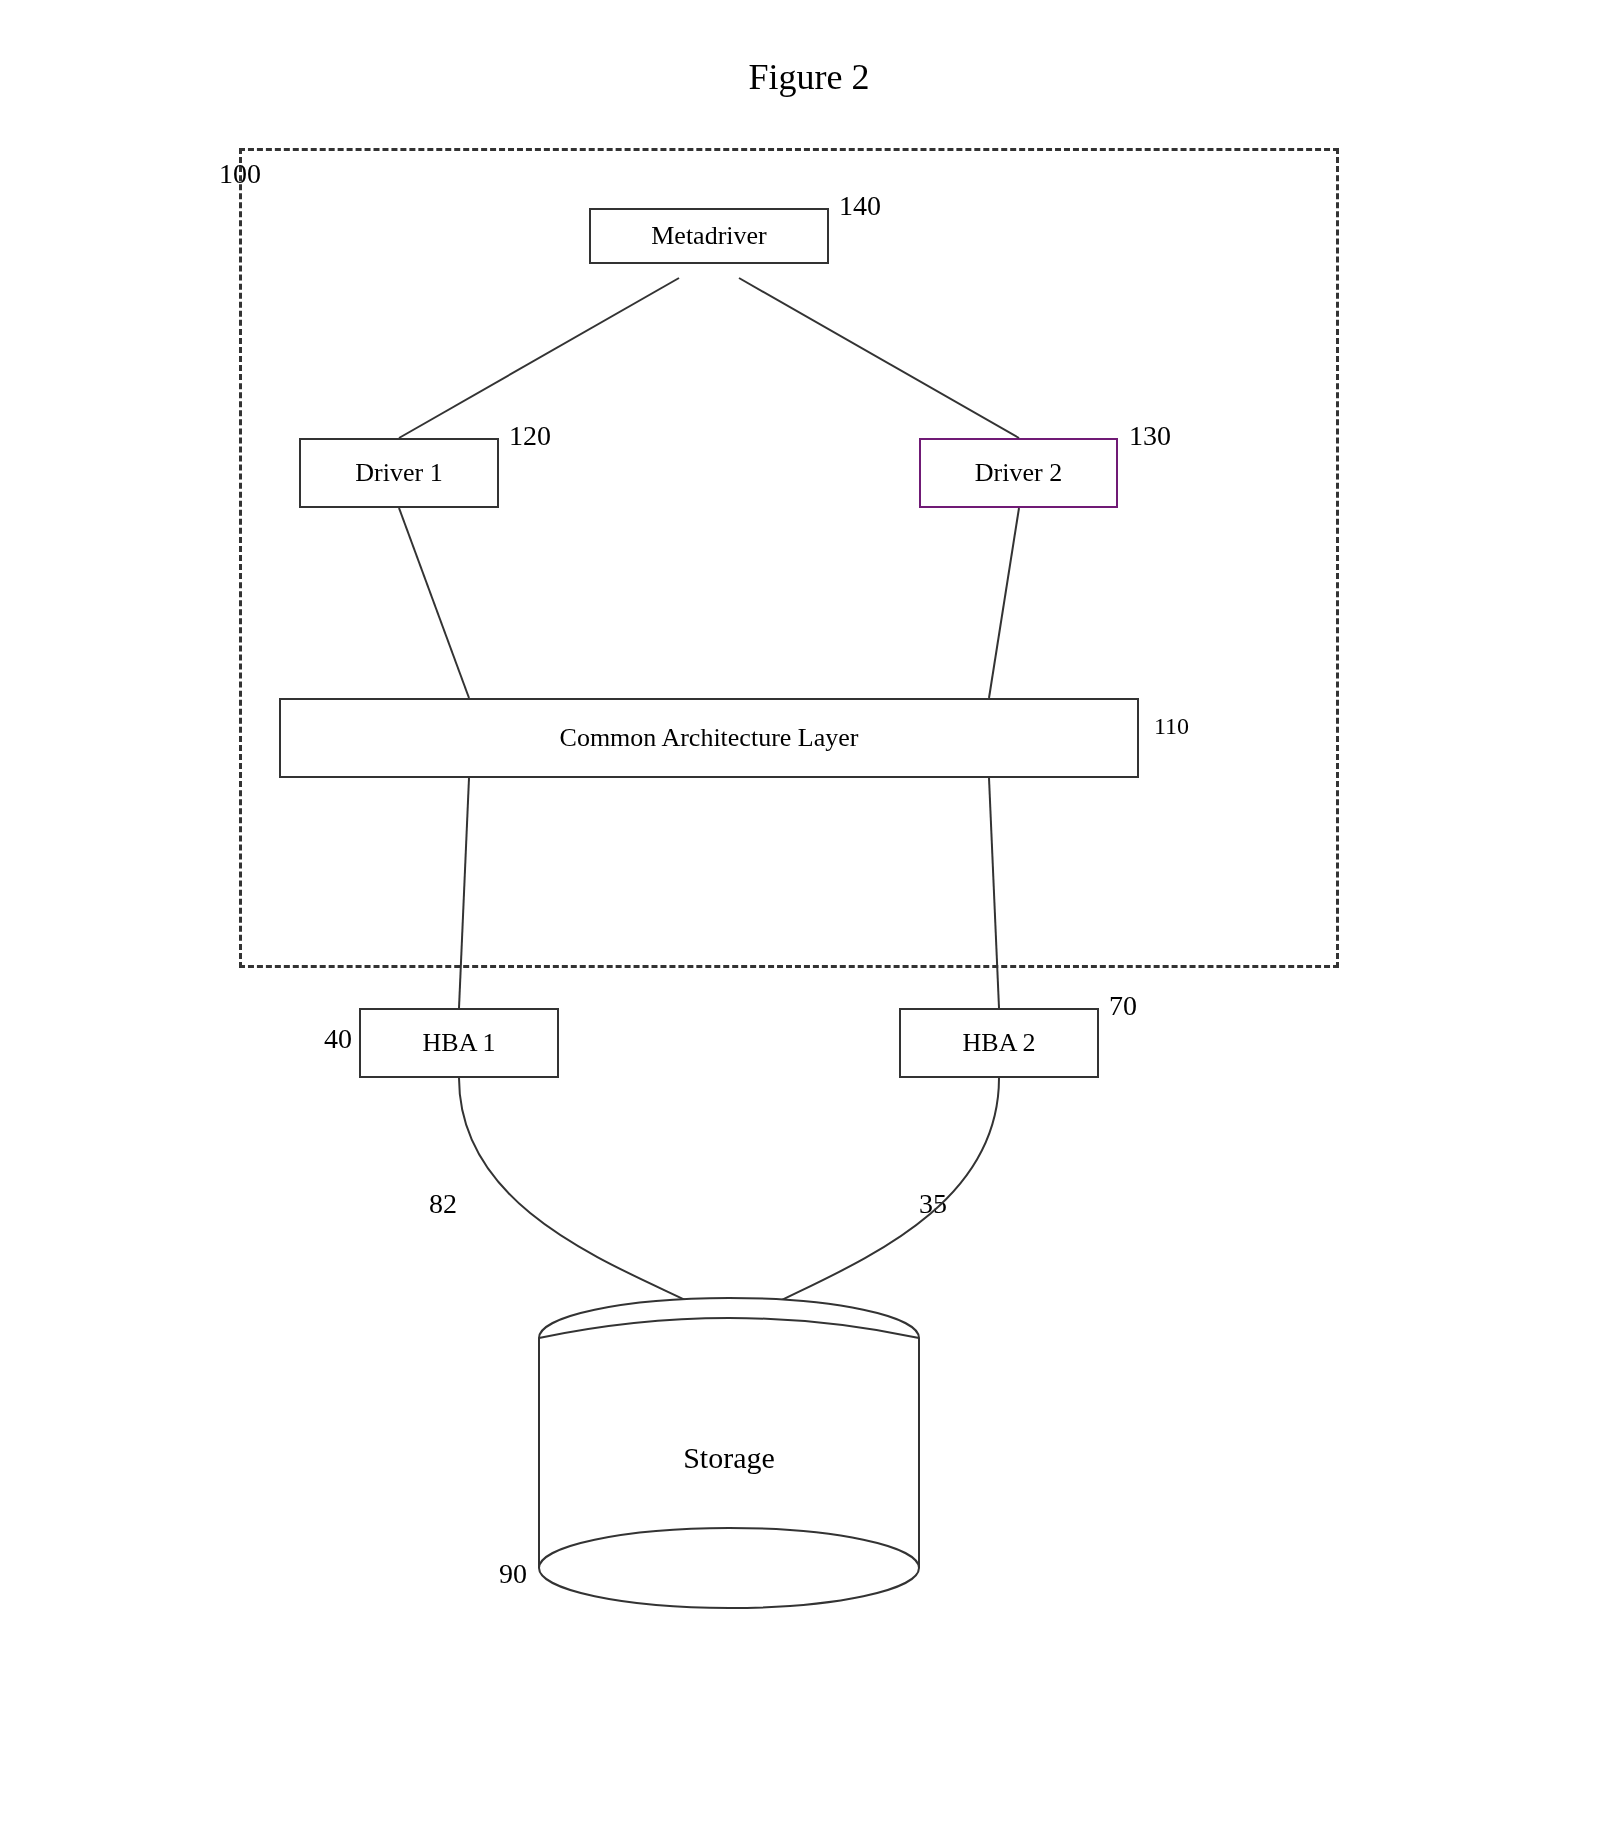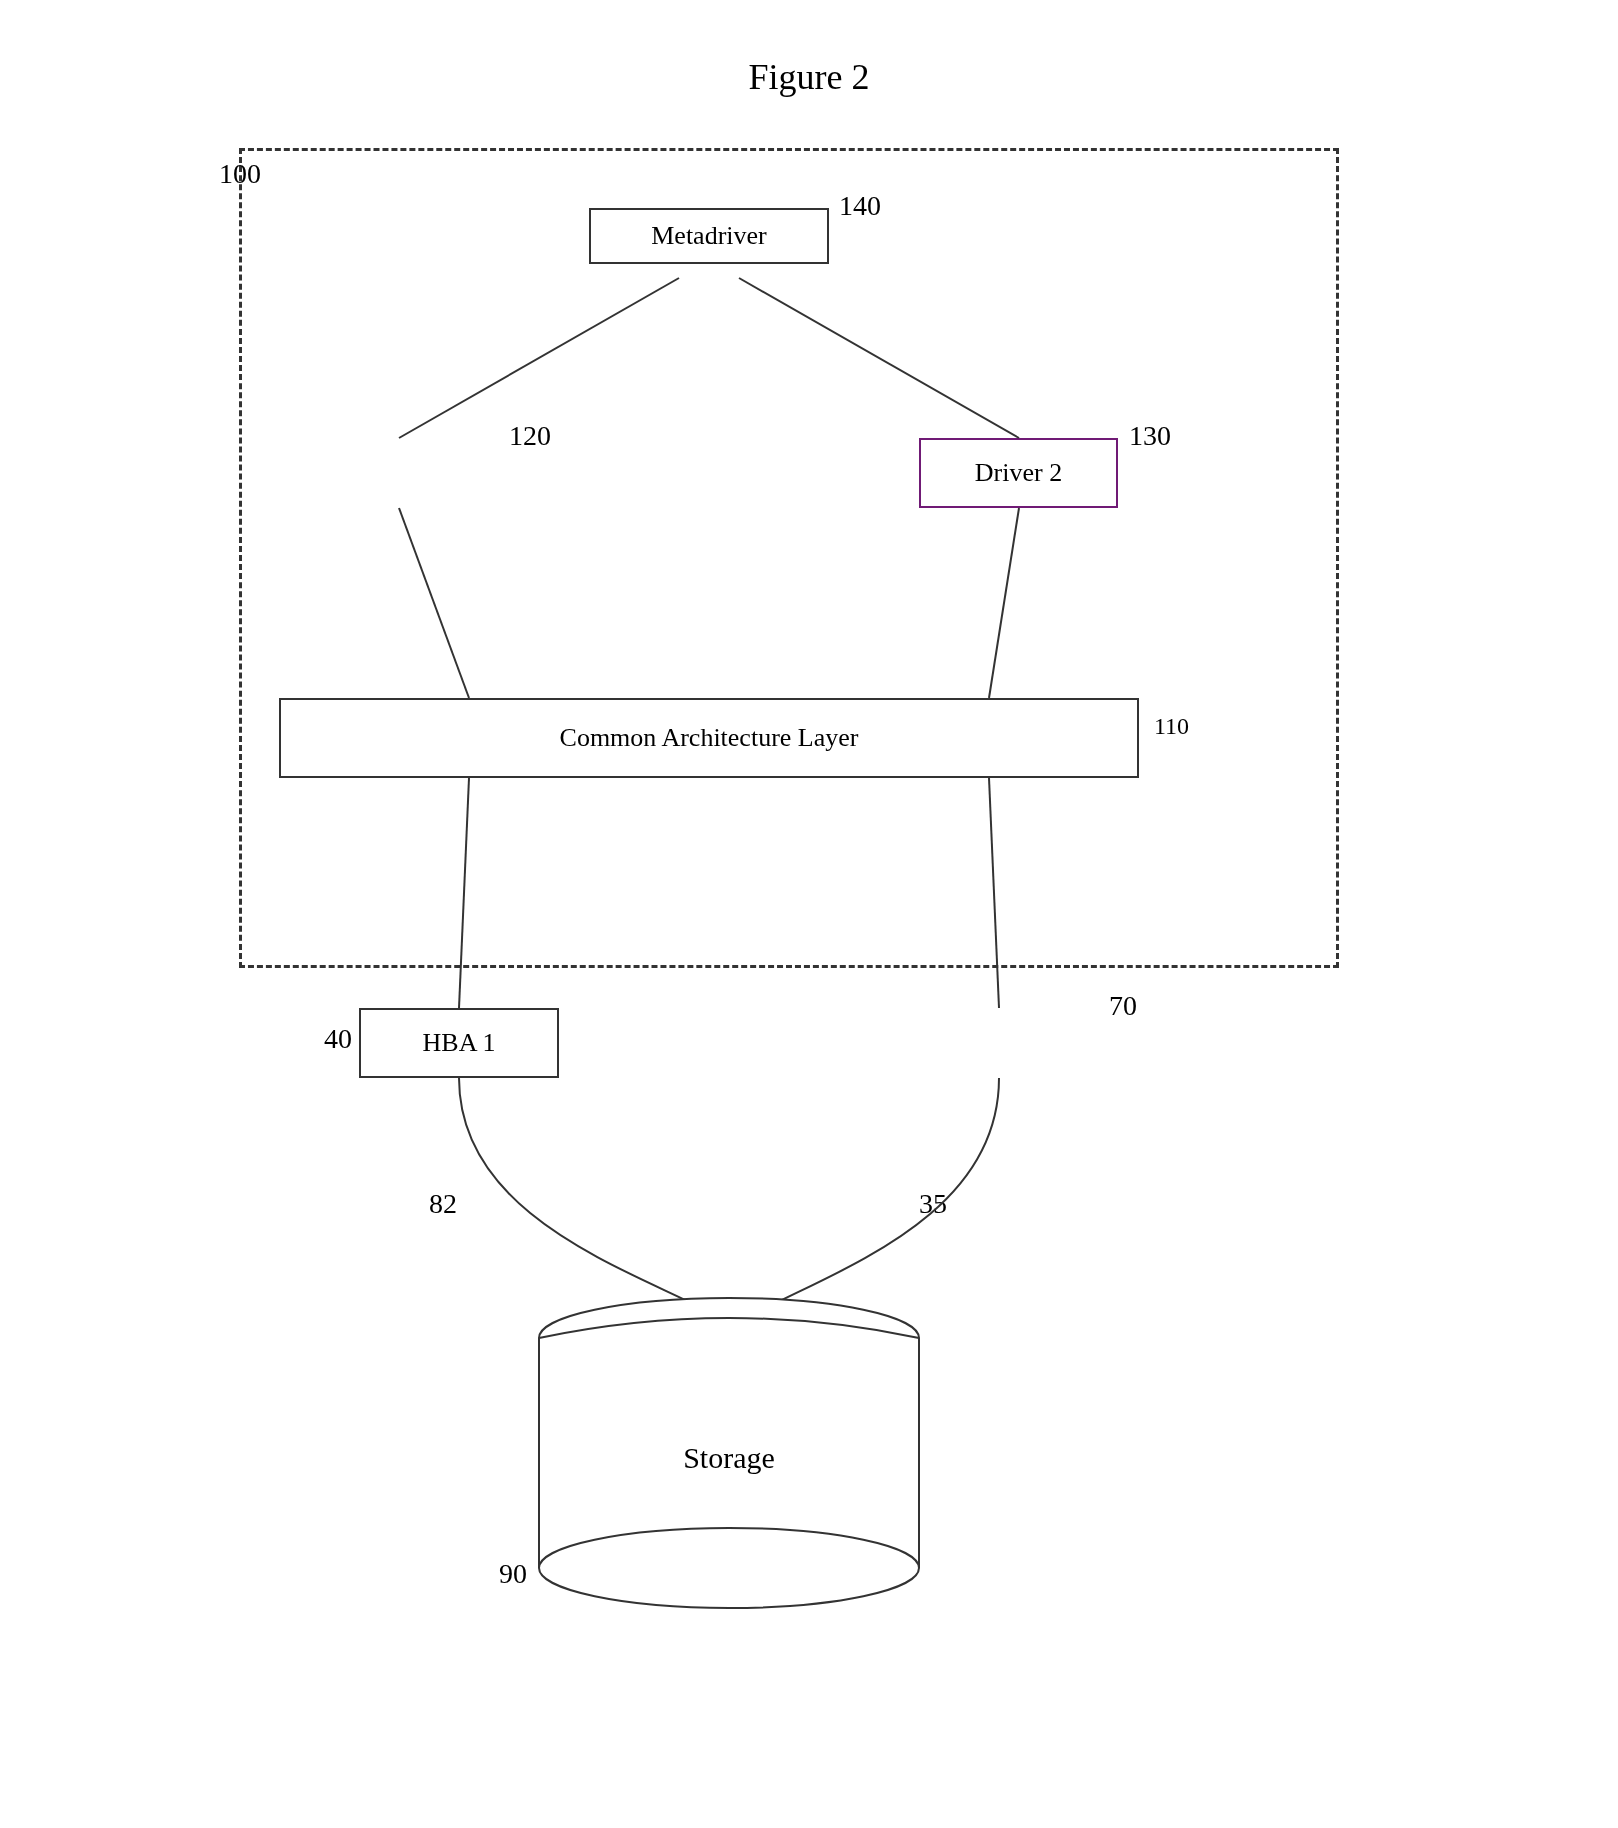--- a/index.html
+++ b/index.html
@@ -215,37 +215,43 @@
 <div class="diagram-container">
 
   <div class="outer-box"></div>
   <span class="label-100">100</span>
 
   <div class="box-metadriver">
     <span>Metadriver</span>
   </div>
   <span class="label-140">140</span>
 
+  <div class="box-driver1">
+    <span>Driver 1</span>
+  </div>
   <span class="label-120">120</span>
 
   <div class="box-driver2">
     <span>Driver 2</span>
   </div>
   <span class="label-130">130</span>
 
   <div class="box-cal">
     <span>Common Architecture Layer</span>
   </div>
   <span class="label-110">110</span>
 
   <div class="box-hba1">
     <span>HBA 1</span>
   </div>
   <span class="label-40">40</span>
 
+  <div class="box-hba2">
+    <span>HBA 2</span>
+  </div>
   <span class="label-50">70</span>
 
   <span class="label-82">82</span>
 
   <span class="label-84">35</span>
 
   <span class="label-80">90</span>
 
   <svg class="diagram-svg" viewBox="0 0 1300 1650" xmlns="http://www.w3.org/2000/svg">
 

